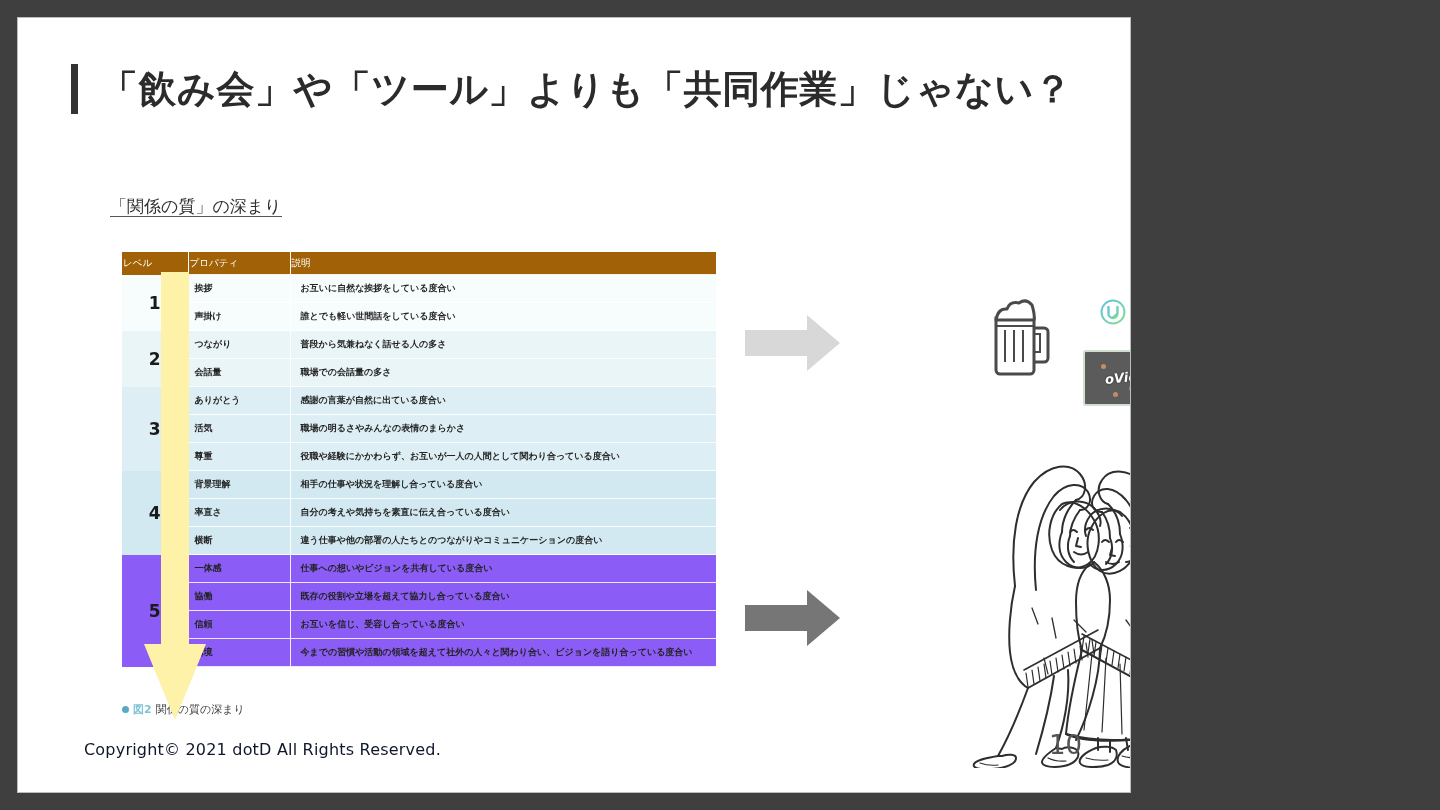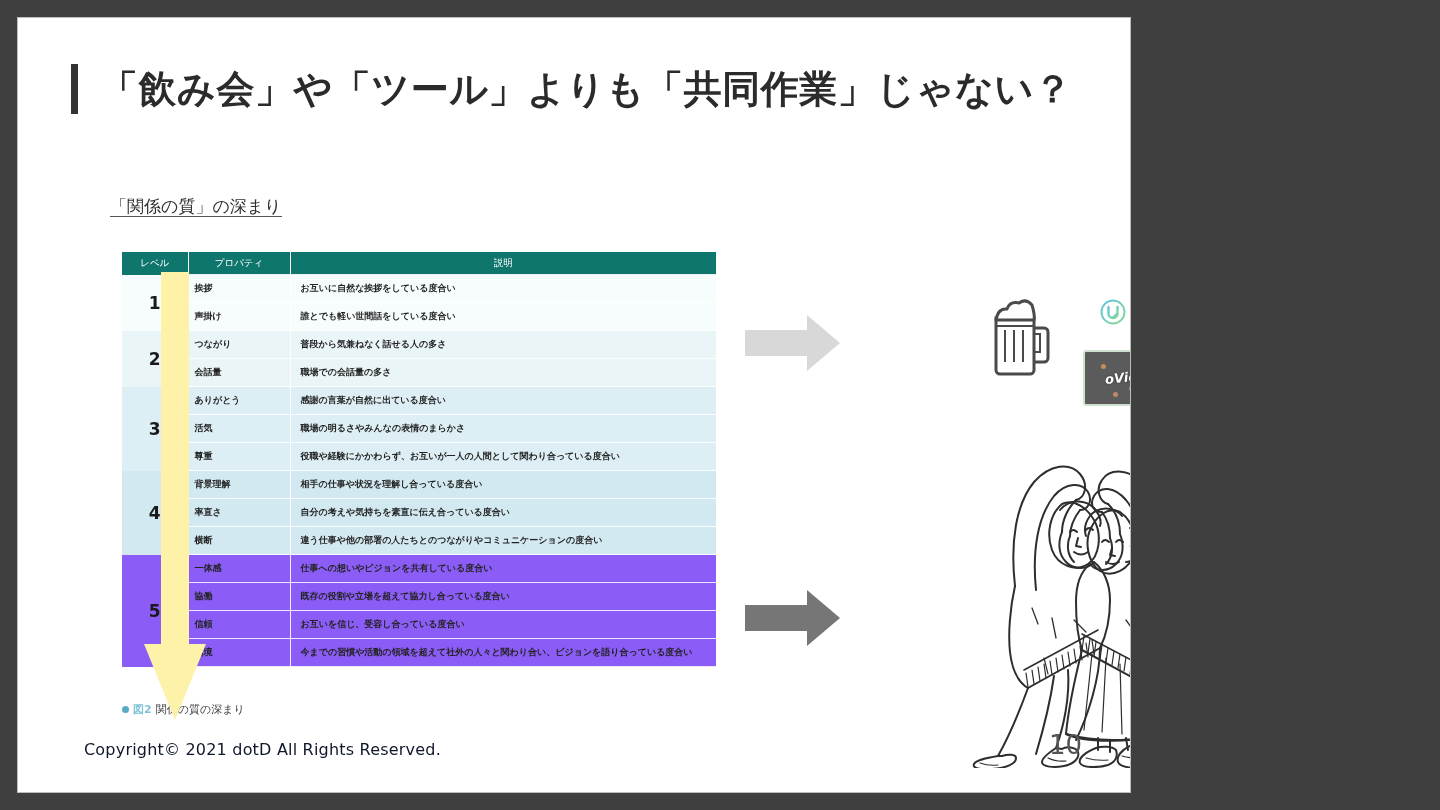--- a/index.html
+++ b/index.html
@@ -52,26 +52,26 @@
     width: 594px;
     table-layout: fixed;
     font-size: 9px;
     color: #232323;
   }
   #level-table col.c-level { width: 66px; }
   #level-table col.c-prop  { width: 102px; }
   #level-table col.c-desc  { width: 426px; }
 
   #level-table thead th {
-    background: #0f766e;
+    background: #a16207;
     color: #ffffff;
     font-size: 9.5px;
     font-weight: normal;
     height: 20px;
-    text-align: center;
+    text-align: left;
     border-right: 1px solid #ffffff;
   }
   #level-table thead th:last-child { border-right: none; }
 
   #level-table td {
     border-bottom: 1px solid rgba(255,255,255,0.85);
     vertical-align: middle;
     padding: 0 6px;
     height: 27px;
   }

